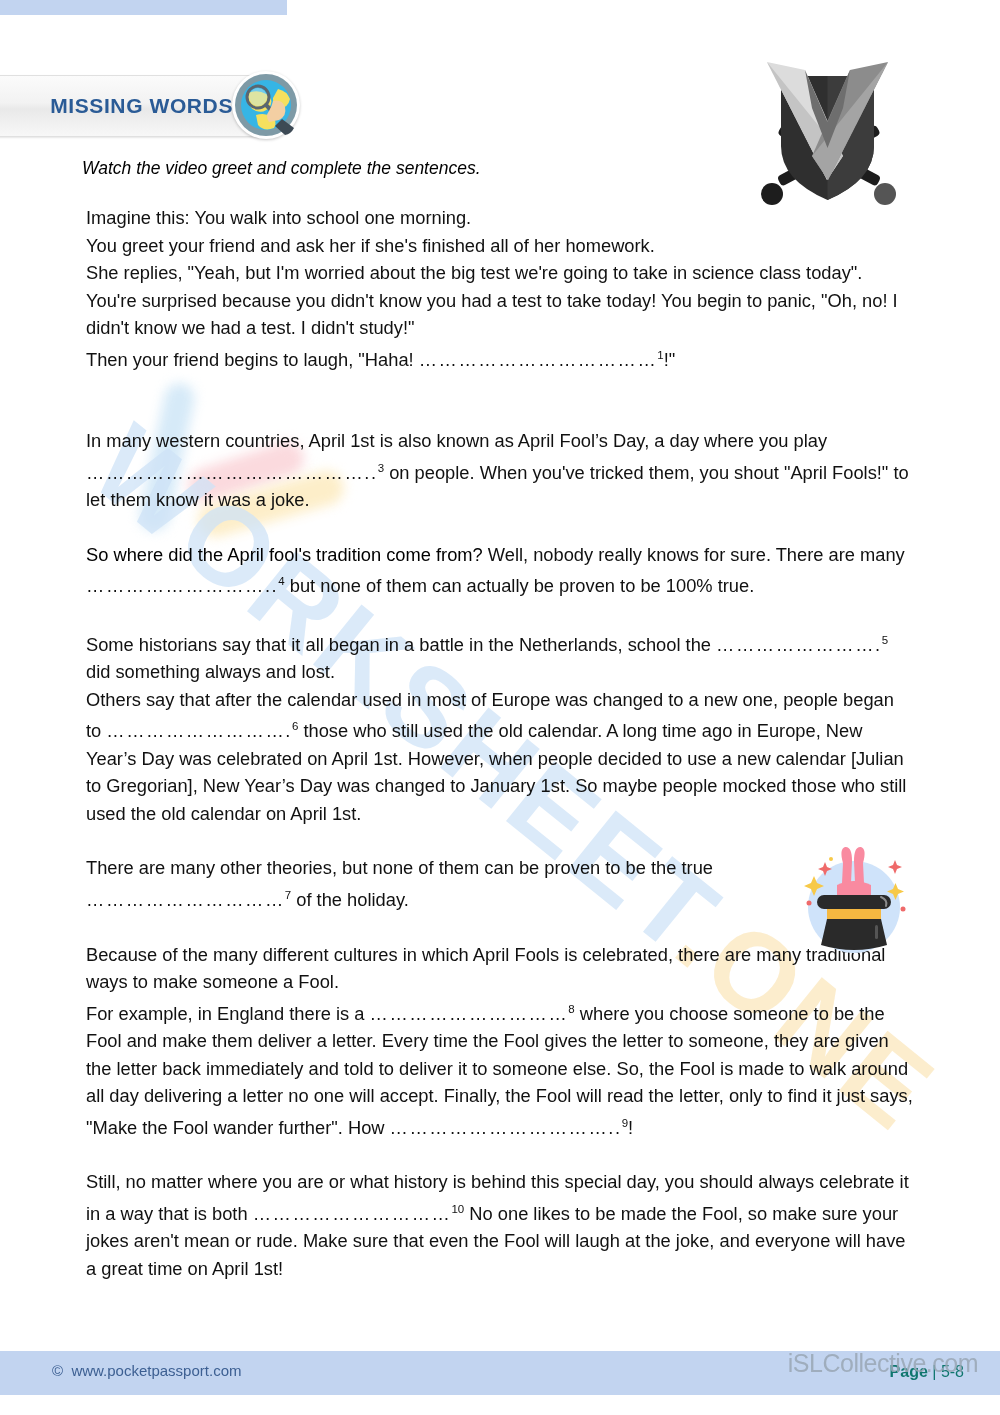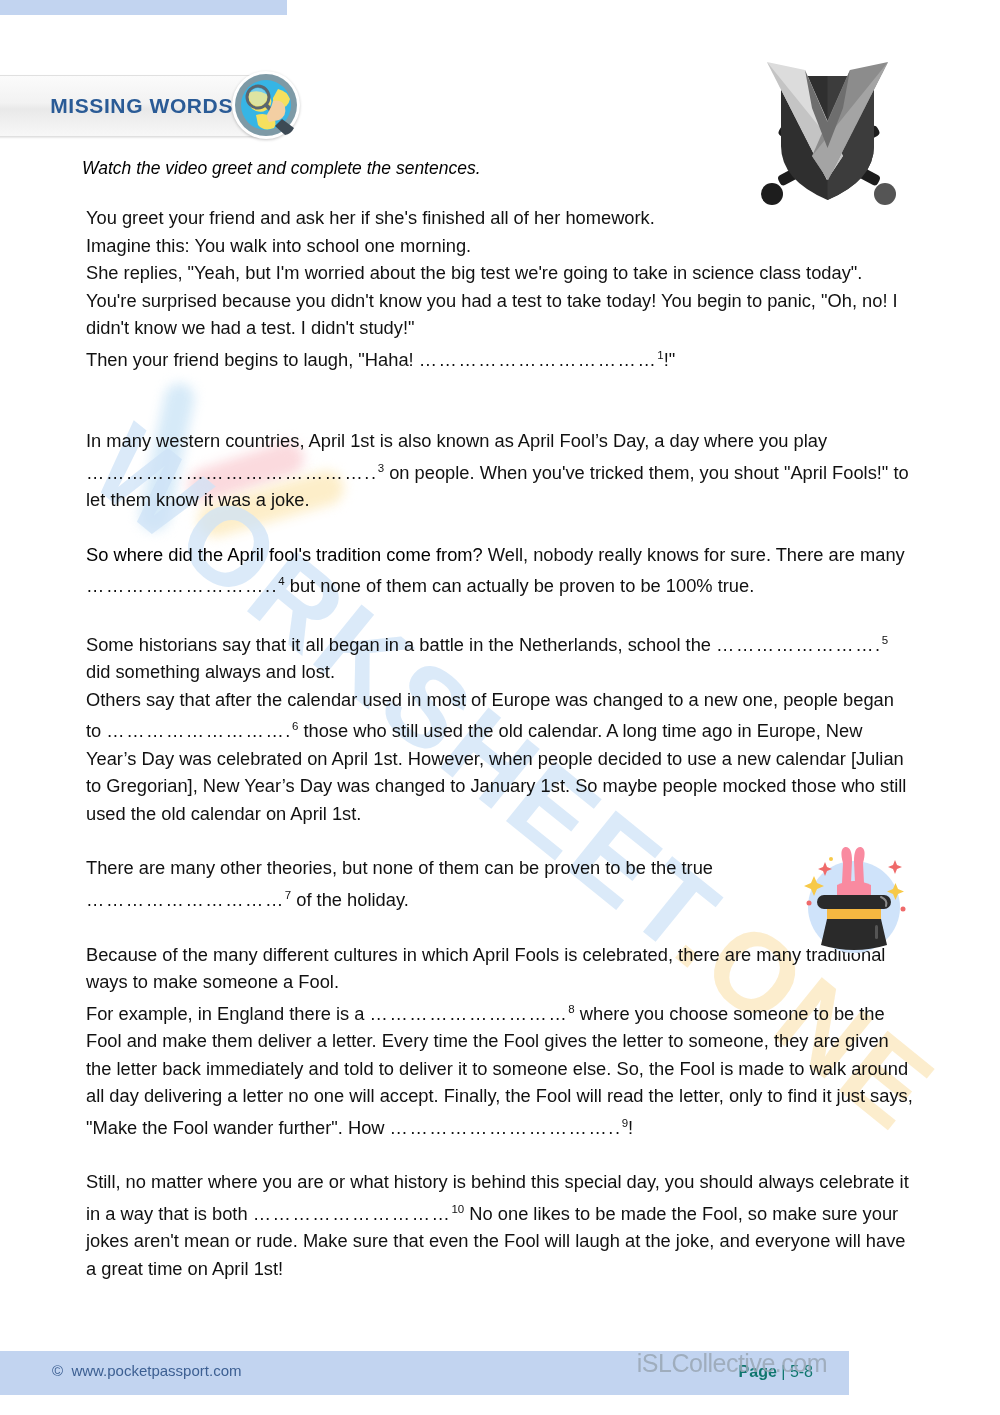--- a/index.html
+++ b/index.html
@@ -173,21 +173,21 @@
     font-size: 11.5px;
     vertical-align: super;
     letter-spacing: 0;
   }
 
   
   .footer {
     position: absolute;
     left: 0;
     bottom: 20px;
-    width: 849px;
+    width: 1000px;
     height: 44px;
     background: #c2d4f0;
     z-index: 4;
   }
   .footer-left {
     position: absolute;
     left: 52px;
     top: 11px;
     font-size: 15px;
     color: #3c5f92;
@@ -296,22 +296,22 @@
       <circle cx="38" cy="14" r="2" fill="#f7c948"></circle>
     </svg>
   </div>
 
   <div class="instruction">
     <b>Watch the video</b><span> greet and complete the sentences.</span>
   </div>
 
   <div class="body-text">
 
+    <p>Imagine this: You walk into school one morning.</p>
     <p>You greet your friend and ask her if she's finished all of her homework.</p>
-    <p>Imagine this: You walk into school one morning.</p>
     <p>She replies, "Yeah, but I'm worried about the big test we're going to take in science class today".</p>
     <p>You're surprised because you didn't know you had a test to take today! You begin to panic, "Oh, no! I didn't know we had a test. I didn't study!"</p>
     <p><span>Then your friend begins to laugh, "Haha! </span><span class="blank">………………………………</span><sup>1</sup><span>!"</span></p>
 
     <span class="gap"></span>
 
 
     <span class="gap"></span>
 
     <p><span>In many western countries, April 1st is also known as April Fool’s Day, a day where you play </span><span class="blank">……………………………………..</span><sup>3</sup><span> on people. When you've tricked them, you shout "April Fools!" to let them know it was a joke.</span></p>

